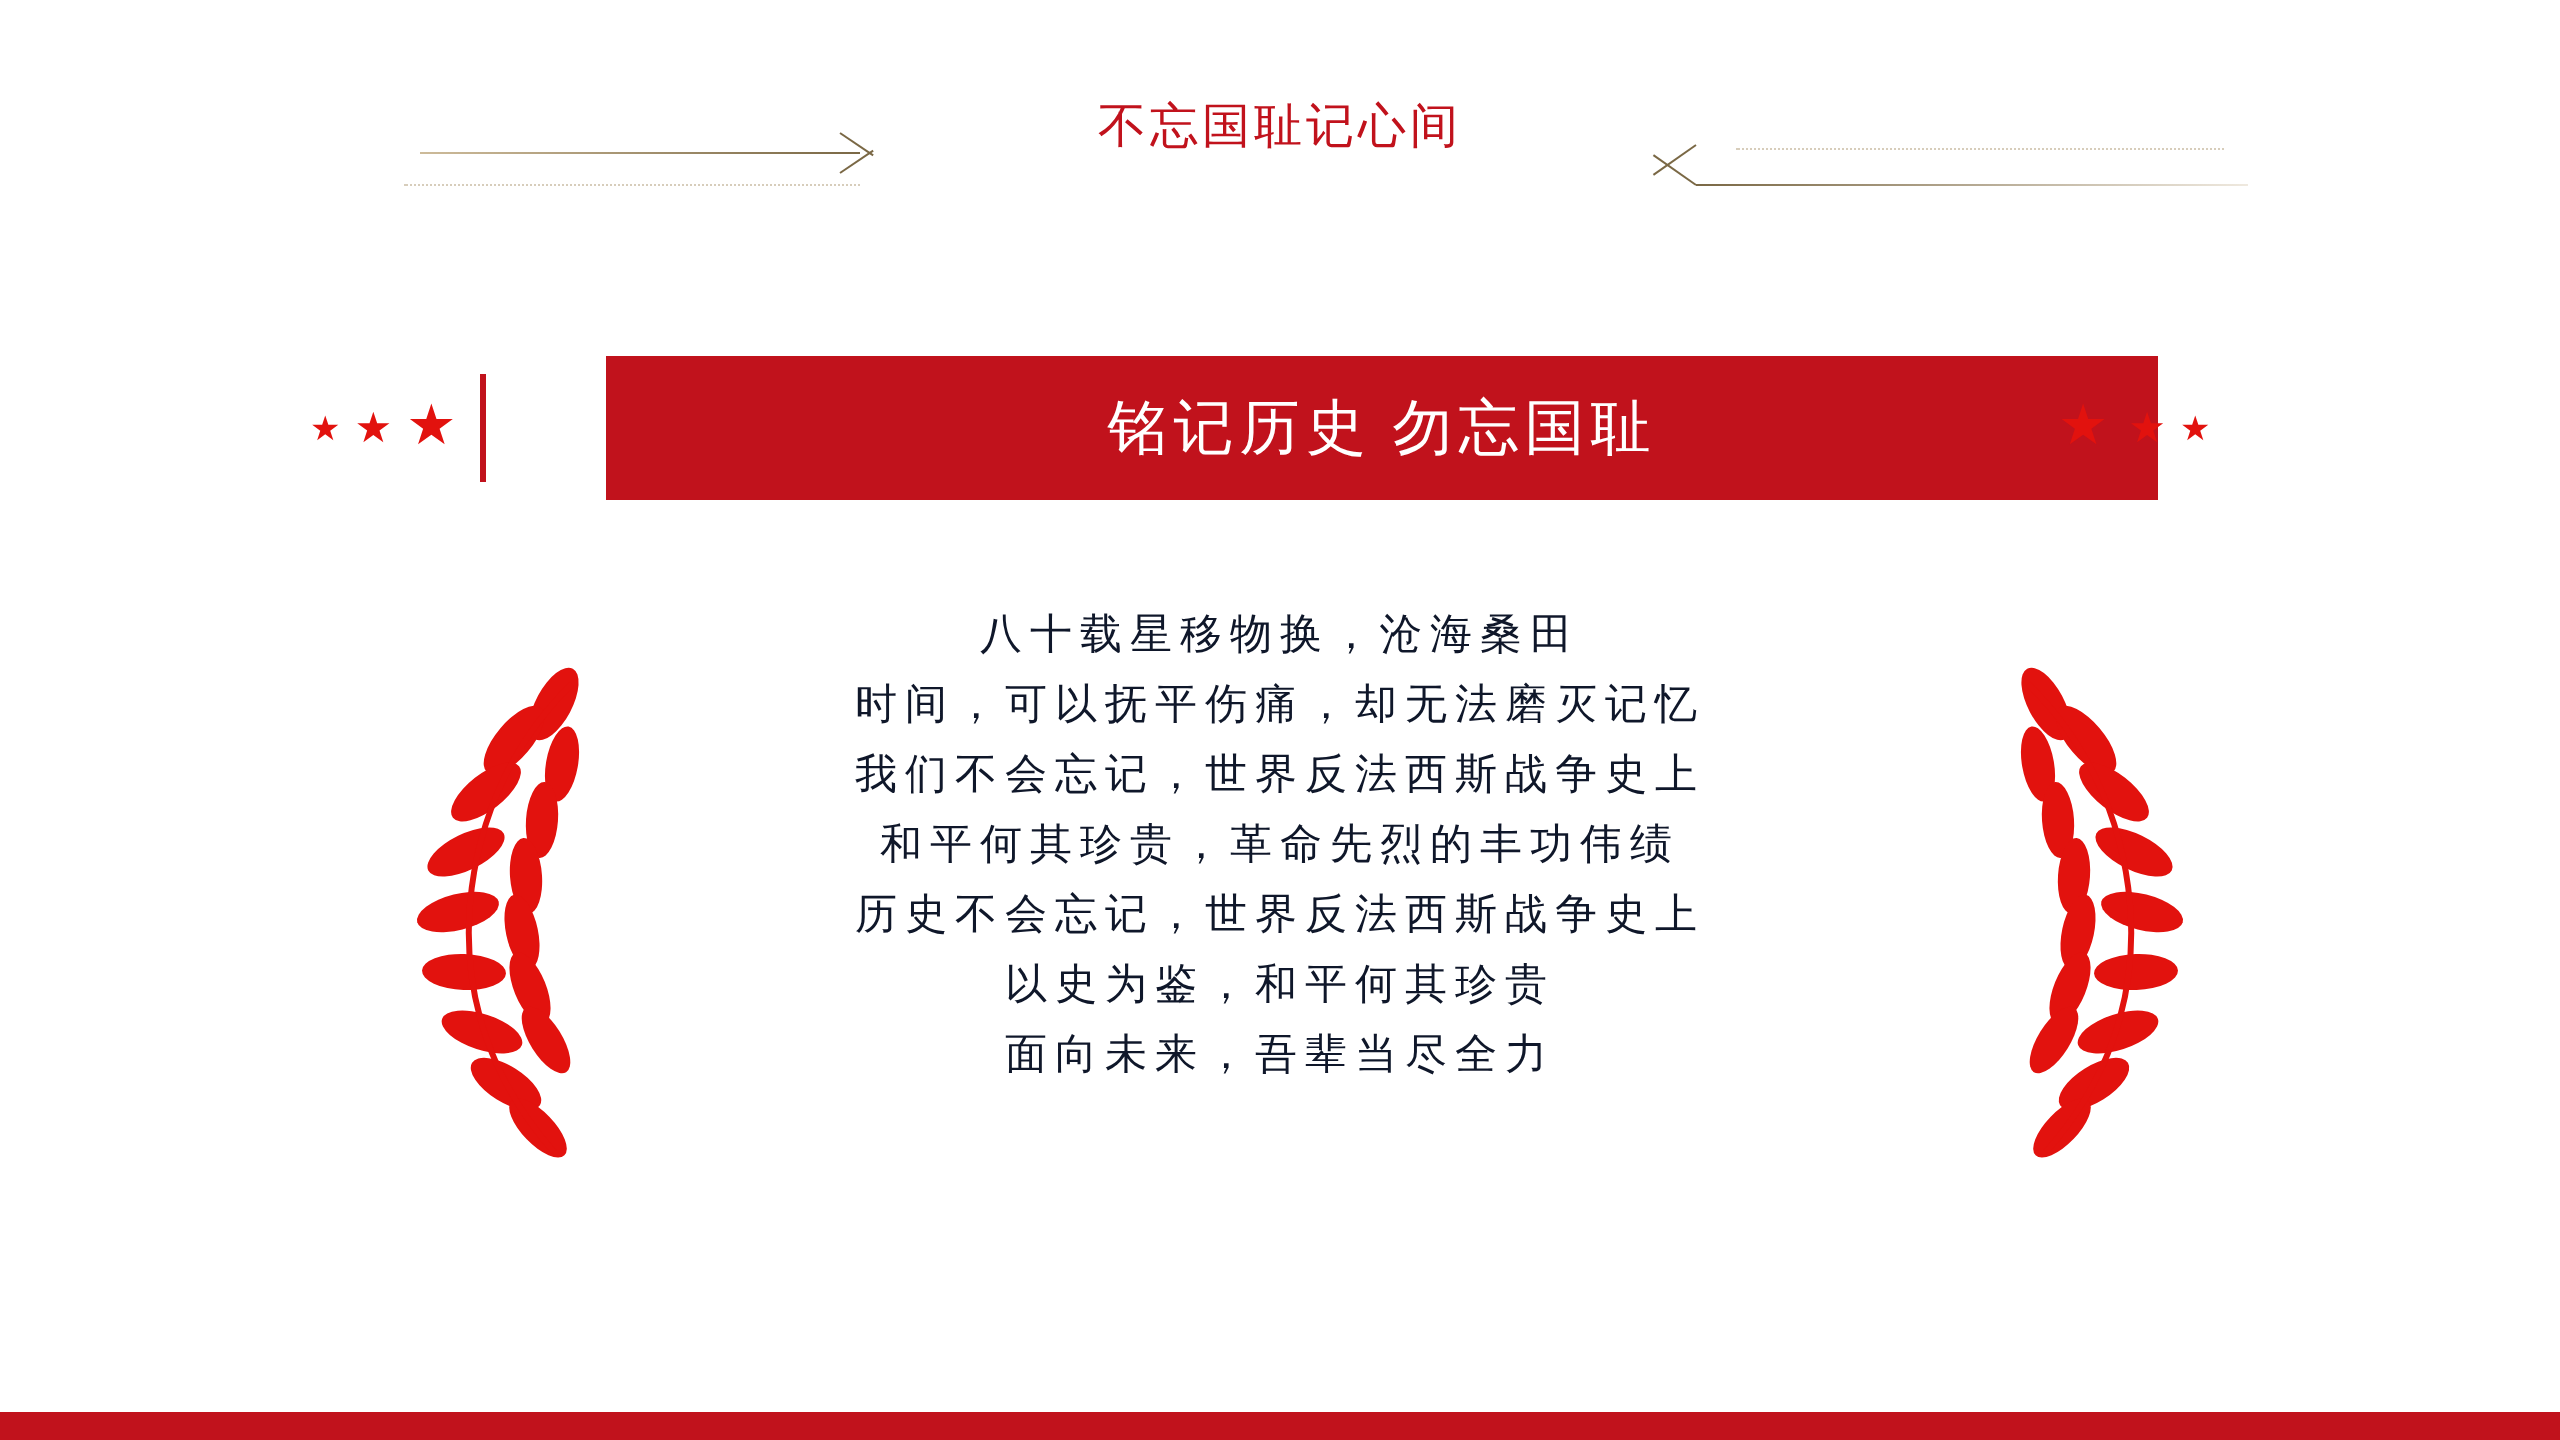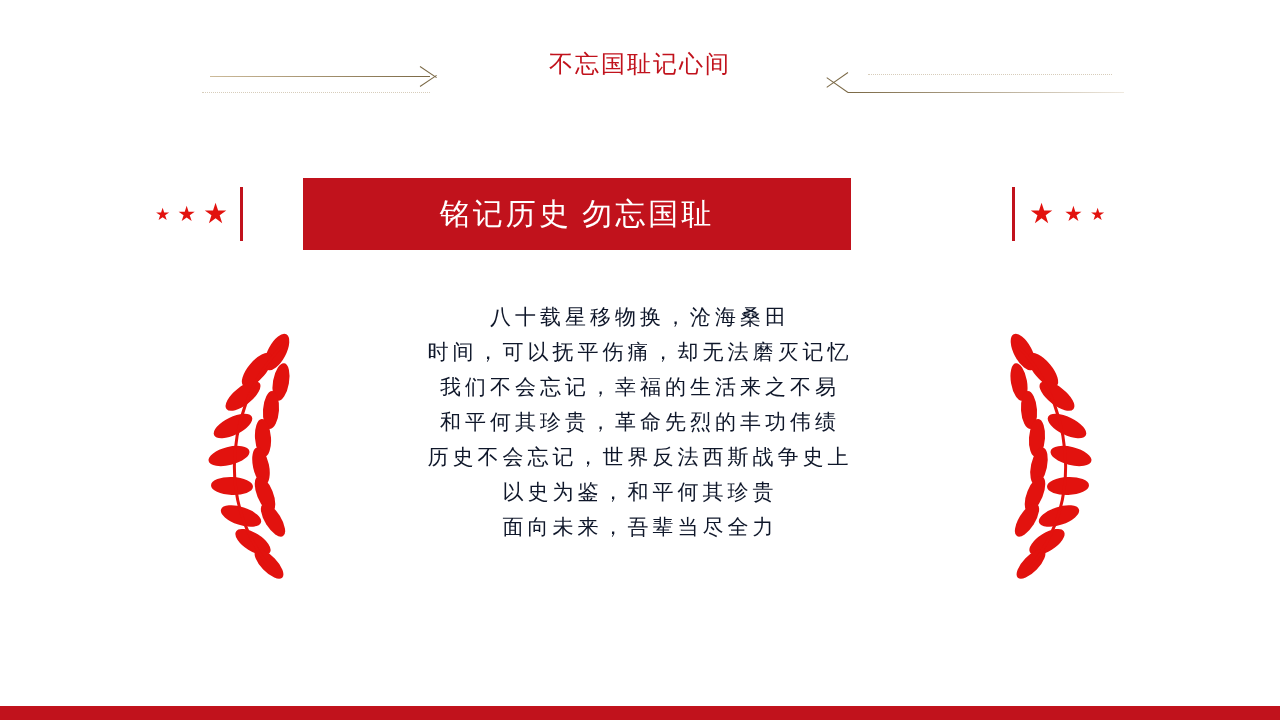--- a/index.html
+++ b/index.html
@@ -150,21 +150,21 @@
     position: absolute;
     top: 178px;
     left: 0;
     width: 1280px;
     height: 80px;
   }
   .banner {
     position: absolute;
     left: 303px;
     top: 0;
-    width: 548px;
+    width: 776px;
     height: 72px;
     background: #c1121c;
     color: #ffffff;
     display: flex;
     align-items: center;
     justify-content: center;
     font-size: 30px;
     letter-spacing: 3px;
   }
 
@@ -326,20 +326,20 @@
         <ellipse cx="84" cy="234" rx="8" ry="19" transform="rotate(136 84 234)"></ellipse>
       </g>
       <path d="M101 12 C74 38 54 76 50 122 C46 170 62 212 92 246" stroke="#e2120e" stroke-width="3" fill="none"></path>
     </g>
   </svg>
 </div>
 
 <div class="poem">
   <div>八十载星移物换，沧海桑田</div>
   <div>时间，可以抚平伤痛，却无法磨灭记忆</div>
-  <div>我们不会忘记，幸福的生活来之不易</div>
+  <div>我们不会忘记，世界反法西斯战争史上</div>
   <div>和平何其珍贵，革命先烈的丰功伟绩</div>
   <div>历史不会忘记，世界反法西斯战争史上</div>
   <div>以史为鉴，和平何其珍贵</div>
   <div>面向未来，吾辈当尽全力</div>
 </div>
 
 <div class="bottom-bar"></div>
 
 </body></html>

